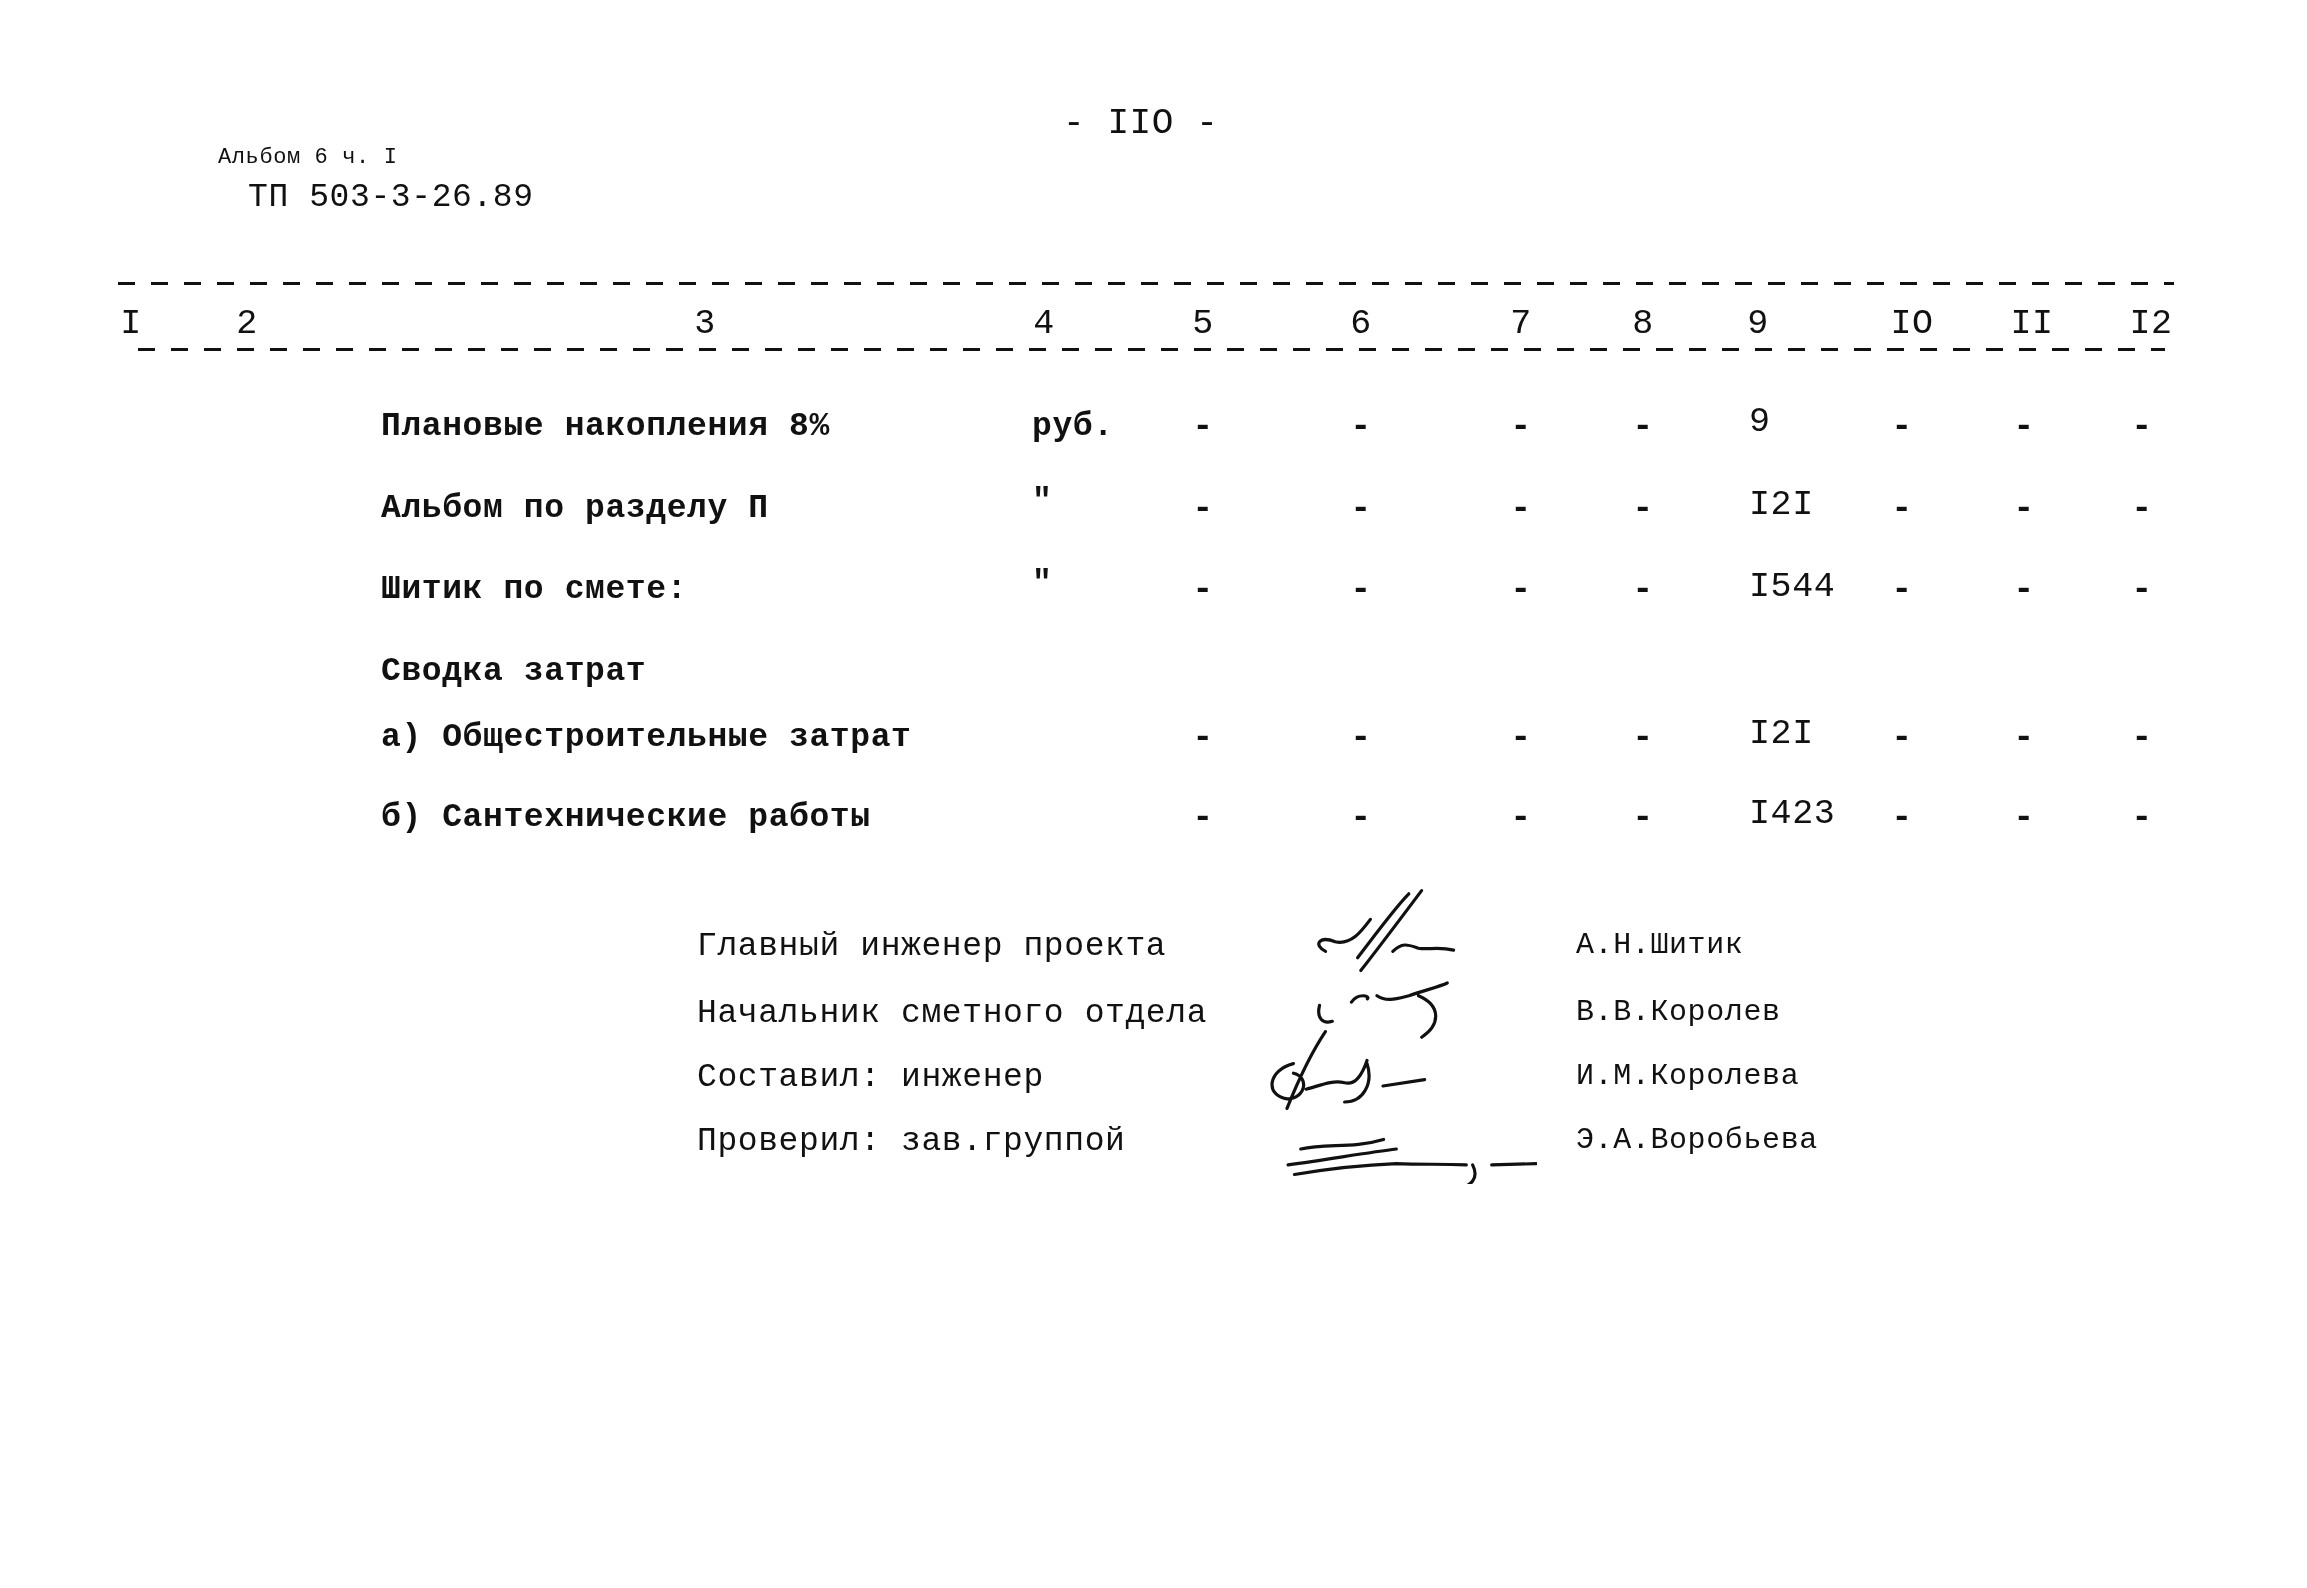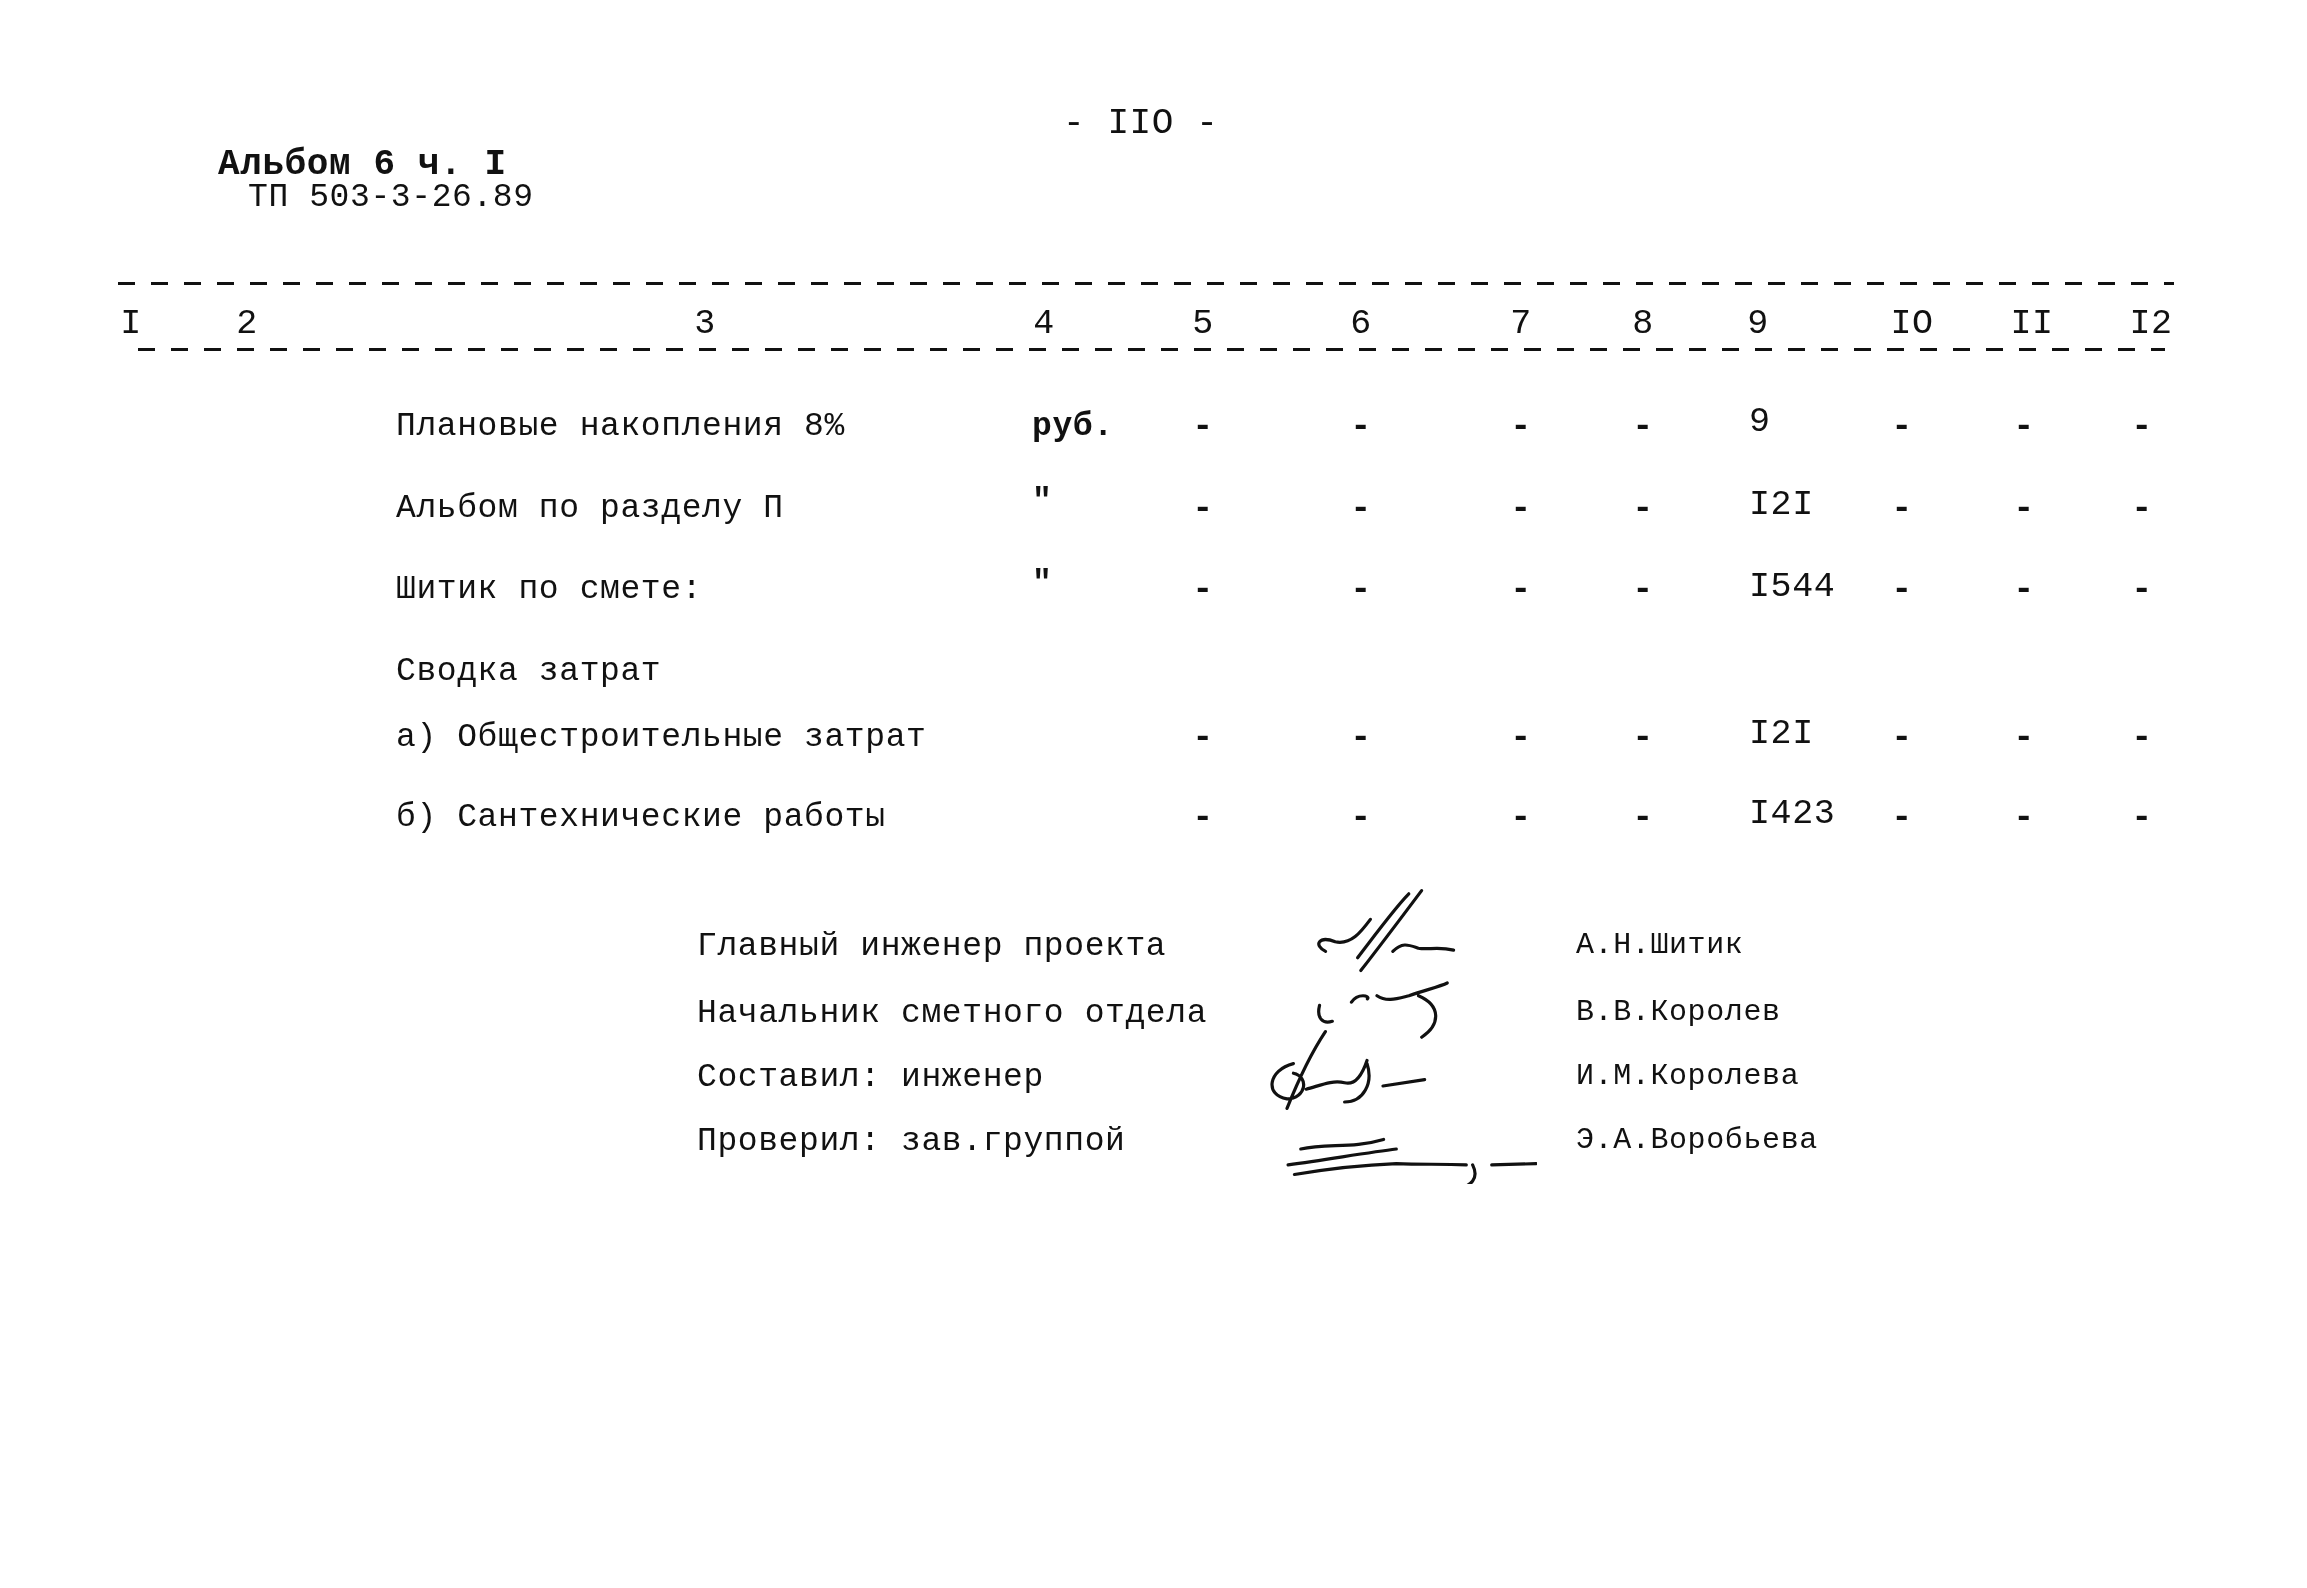--- a/index.html
+++ b/index.html
@@ -16,39 +16,39 @@
       color: #111111;
     }
     .abs { position: absolute; white-space: nowrap; }
     .typed {
       font-family: "Liberation Mono", "DejaVu Sans Mono", monospace;
       font-size: 33px;
       line-height: 1;
       letter-spacing: 0.6px;
     }
     .page-number { top: 106px; left: 1063px; font-size: 36px; }
-    .album { top: 147px; left: 218px; font-weight: bold; font-size: 36px; }
+    .album { top: 147px; left: 218px; font-weight: normal; font-size: 22px; }
     .tp { top: 181px; left: 218px; font-size: 33px; margin-left: 30px; }
 
     .dash-line {
       position: absolute;
       height: 3.2px;
       background-image: repeating-linear-gradient(90deg, #111 0 16.7px, transparent 16.7px 33px);
     }
     .dash-top { top: 282px; left: 118px; width: 2056px; }
     .dash-bottom { top: 348px; left: 138px; width: 2027px; }
 
     .col-num {
       position: absolute;
       top: 307px;
       font-size: 35px;
       transform: translateX(-50%);
     }
 
-    .row-label { position: absolute; left: 396px; font-size: 33px; font-weight: normal; }
+    .row-label { position: absolute; left: 381px; font-size: 33px; font-weight: bold; }
     .row-unit { position: absolute; left: 1032px; font-size: 33px; font-weight: bold; }
     .cell {
       position: absolute;
       font-size: 35px;
       transform: translateX(-50%);
     }
     .cell.dash { font-weight: bold; }
     .cell.value { transform: none; }
 
     .sig-role { position: absolute; left: 697px; font-size: 33px; }

